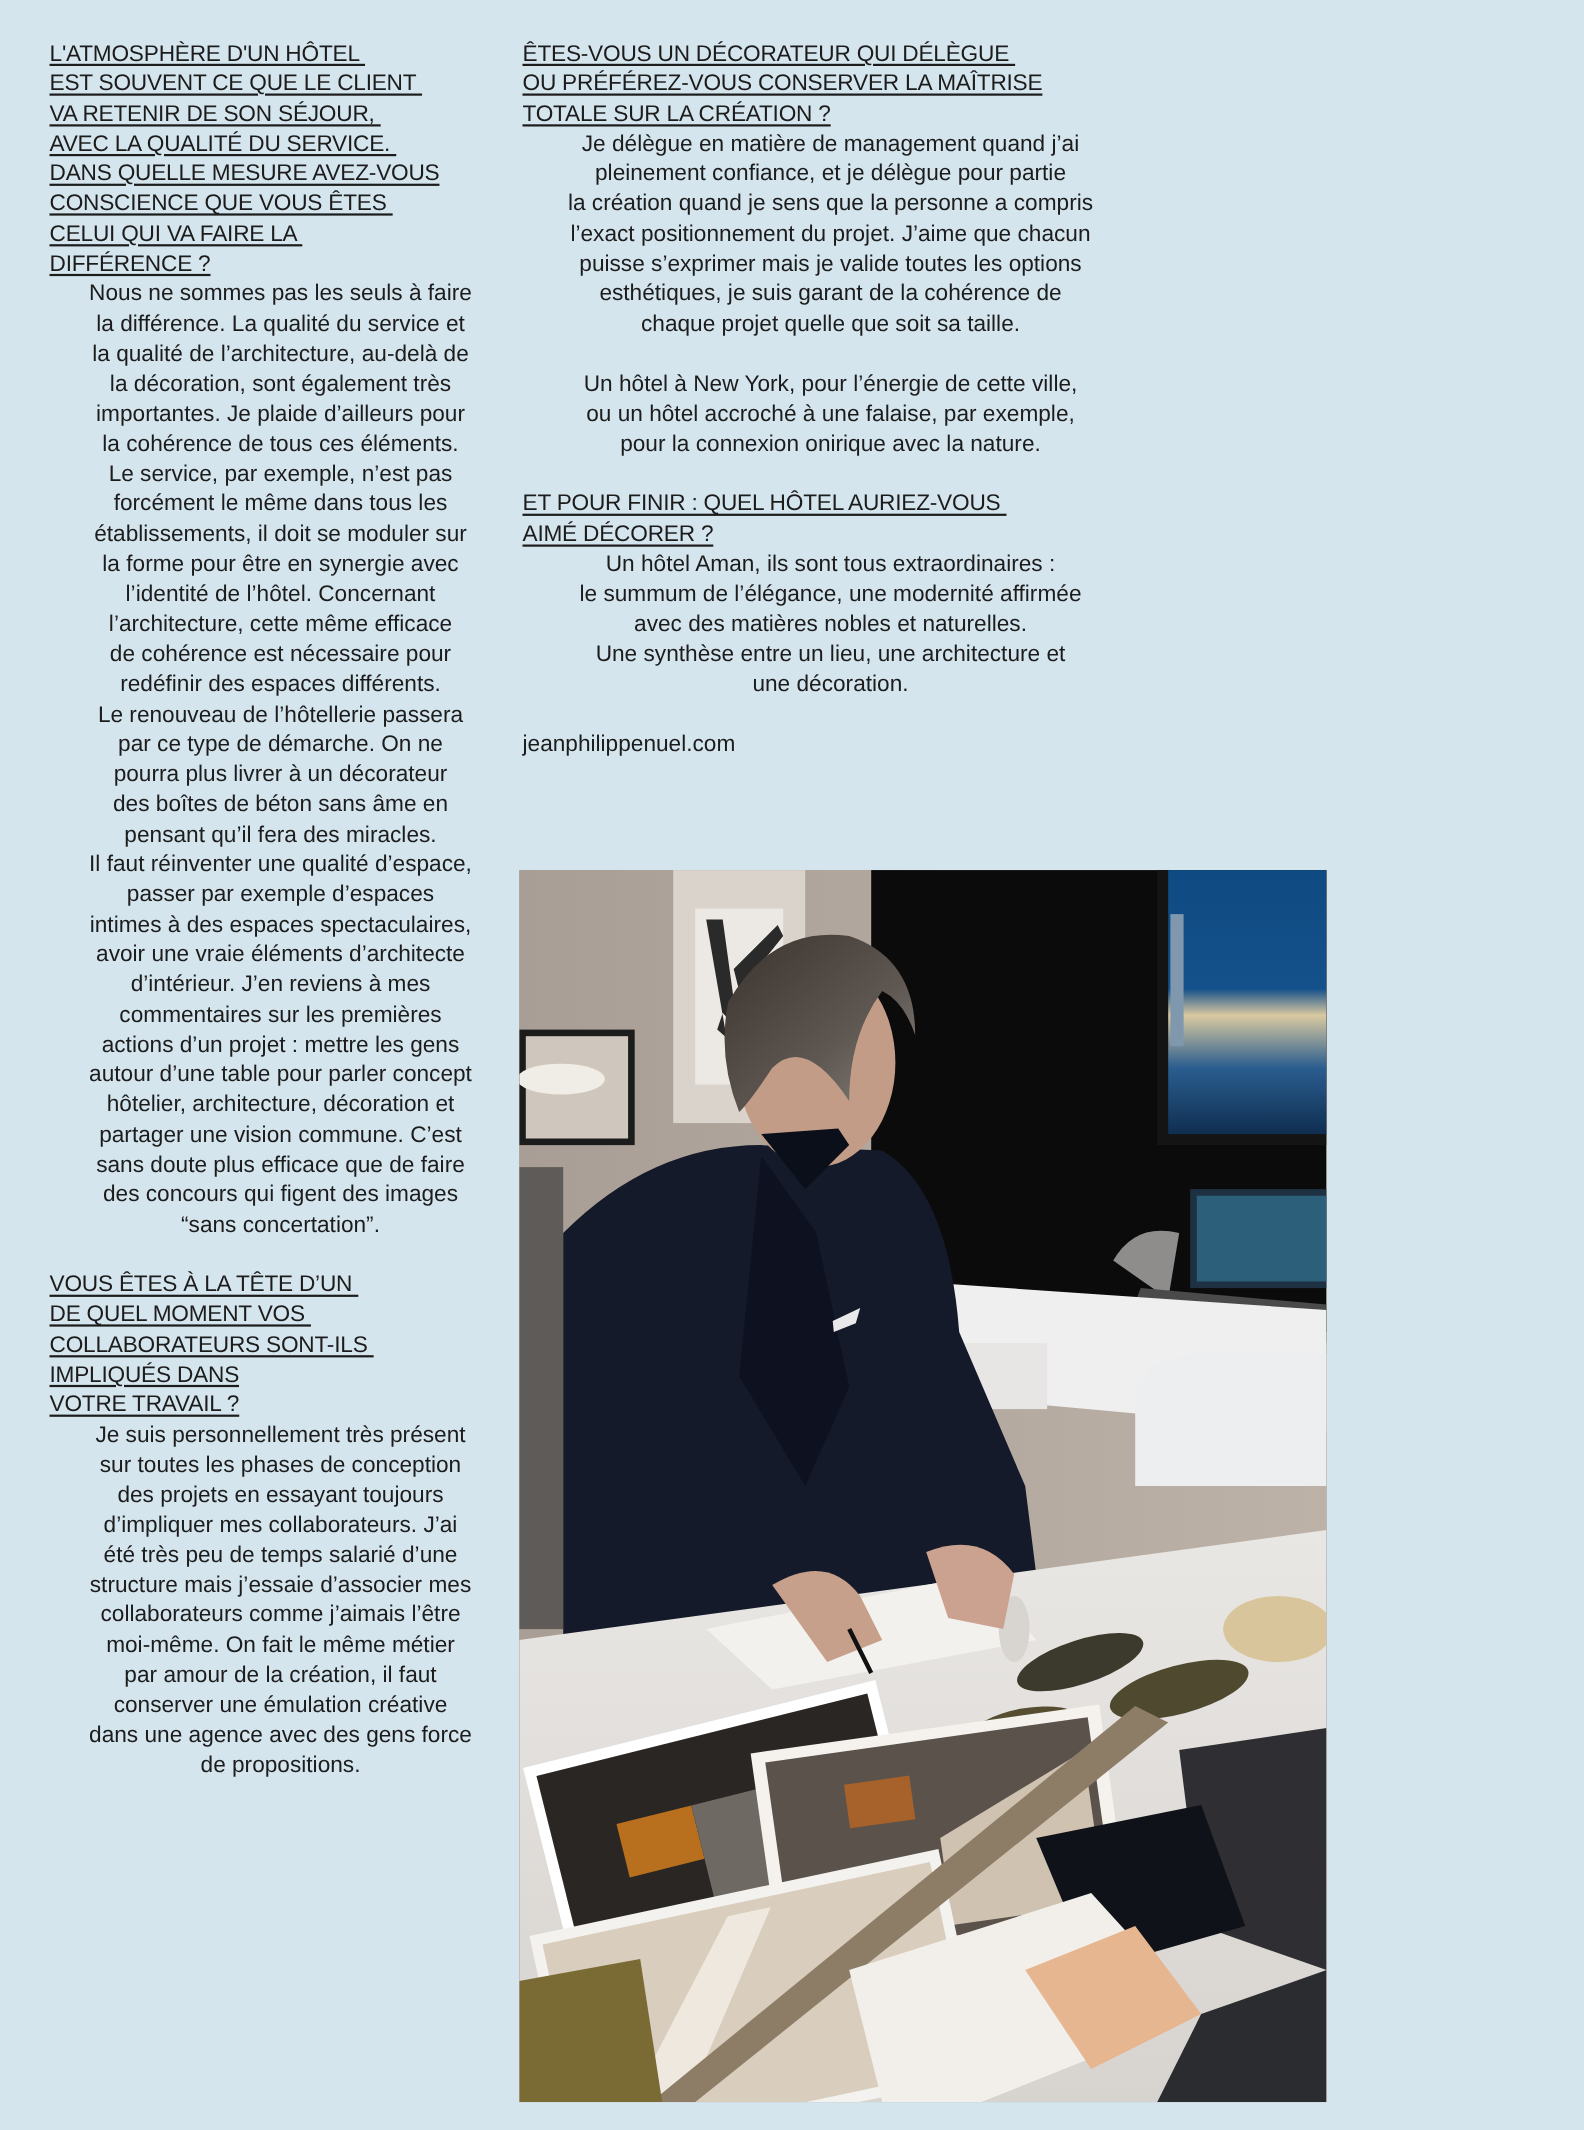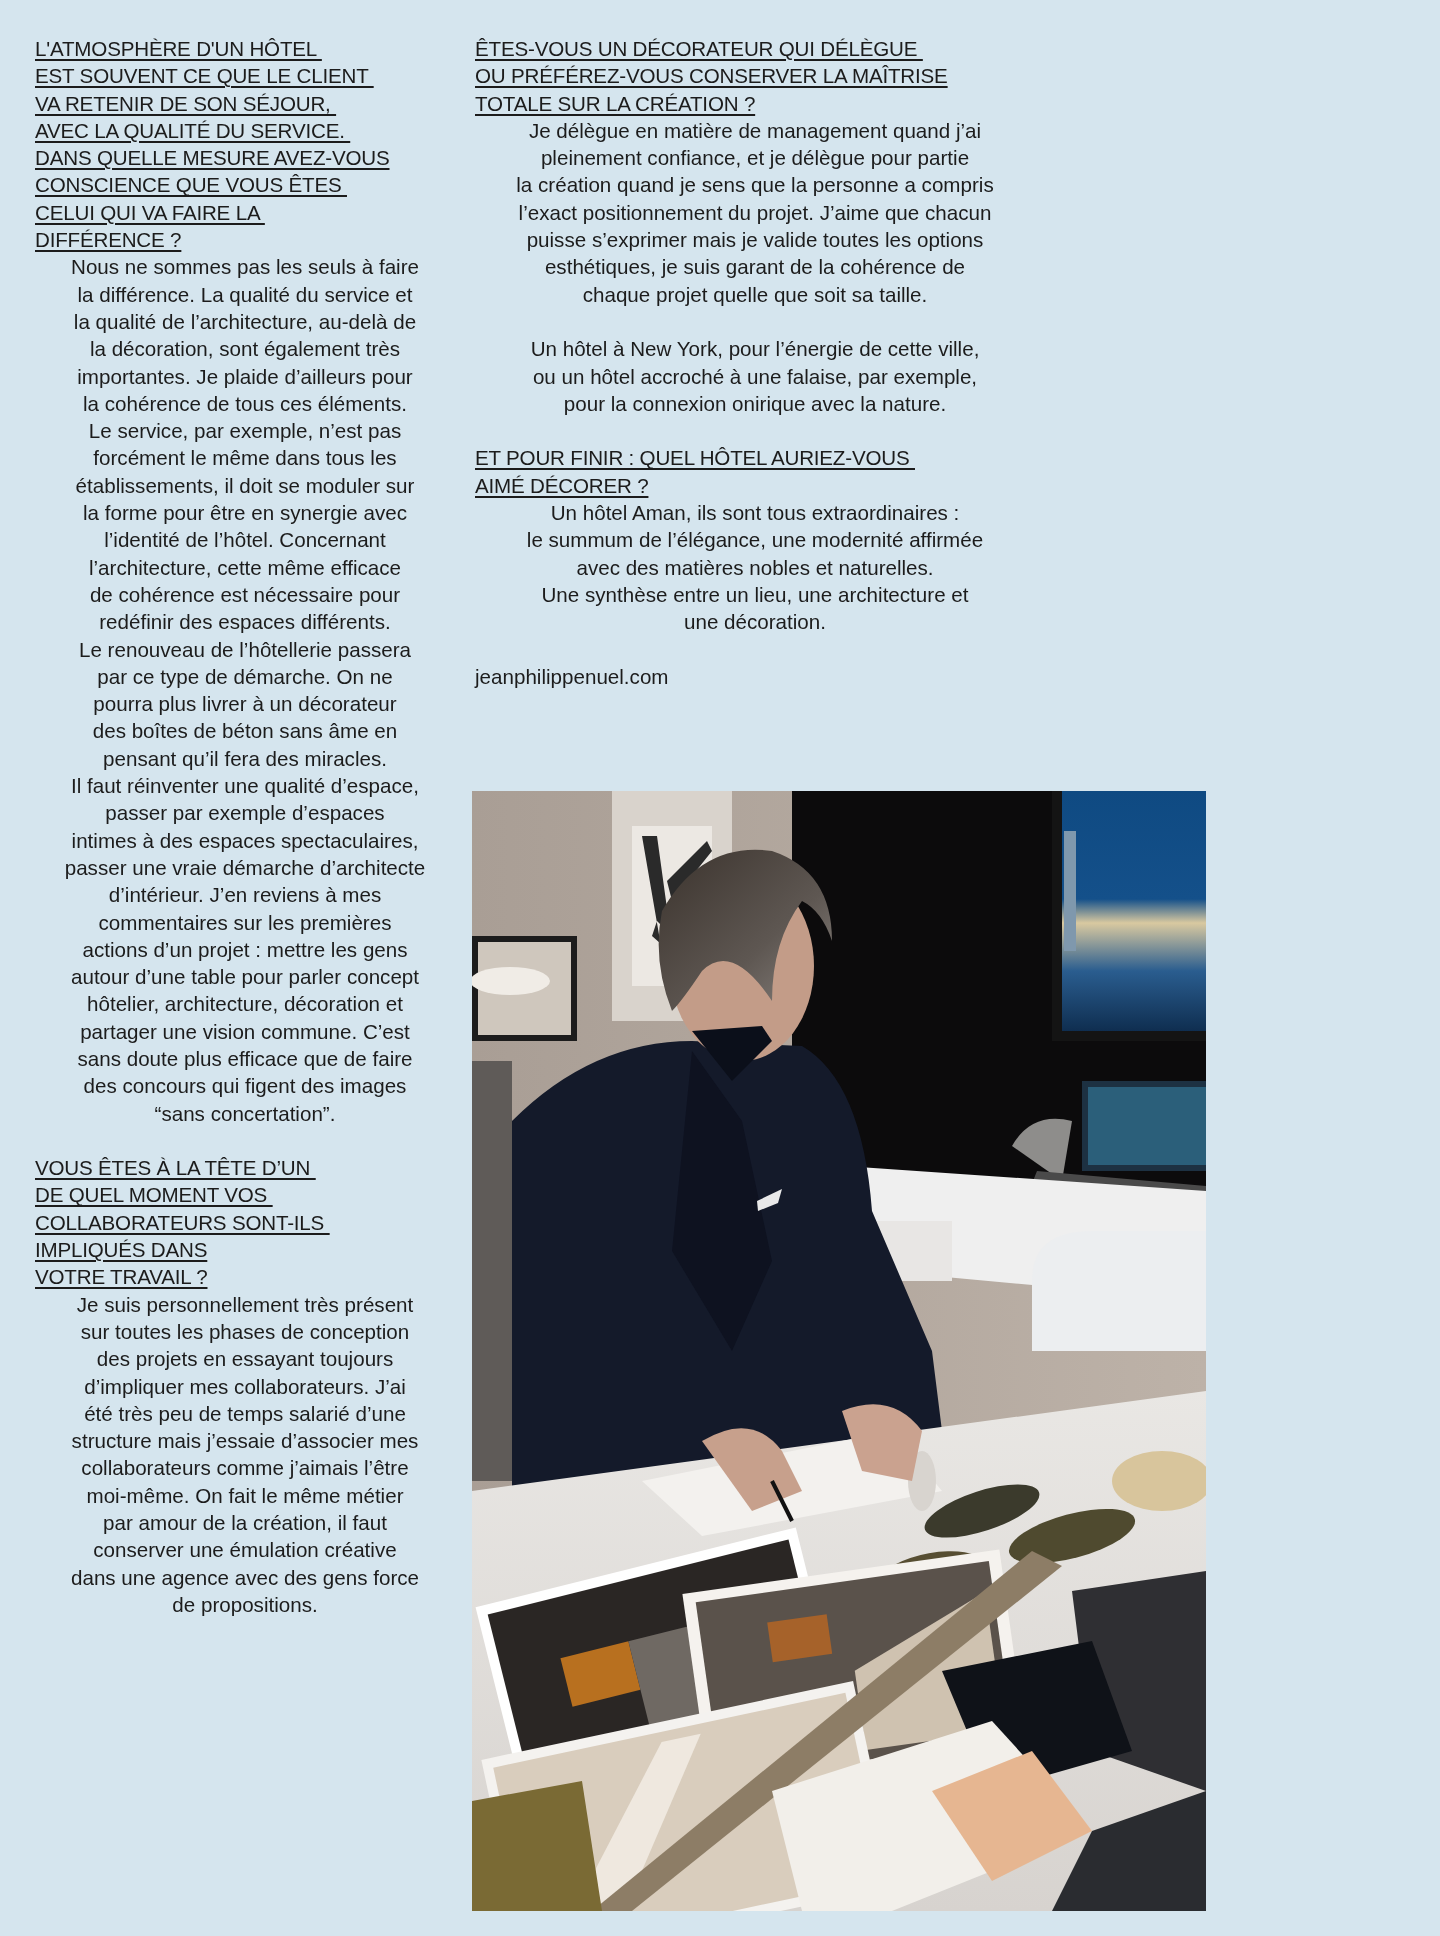--- a/index.html
+++ b/index.html
@@ -14,21 +14,21 @@
     overflow: hidden;
     font-family: "Liberation Sans", sans-serif;
     color: #1c1c1c;
   }
   .col {
     position: absolute;
     top: 35px;
     font-size: 20.6px;
     line-height: 27.3px;
   }
-  .col-left { left: 35px; width: 420px; }
+  .col-left { left: 45px; width: 420px; }
   .col-right { left: 475px; width: 560px; }
 
   .q {
     margin: 0;
     font-weight: normal;
     font-size: 20.6px;
     line-height: 27.3px;
     letter-spacing: -0.2px;
     text-transform: uppercase;
   }
@@ -96,21 +96,21 @@
     <span class="al">de cohérence est nécessaire pour</span>
     <span class="al">redéfinir des espaces différents.</span>
     <span class="al">Le renouveau de l’hôtellerie passera</span>
     <span class="al">par ce type de démarche. On ne</span>
     <span class="al">pourra plus livrer à un décorateur</span>
     <span class="al">des boîtes de béton sans âme en</span>
     <span class="al">pensant qu’il fera des miracles.</span>
     <span class="al">Il faut réinventer une qualité d’espace,</span>
     <span class="al">passer par exemple d’espaces</span>
     <span class="al">intimes à des espaces spectaculaires,</span>
-    <span class="al">passer une vraie démarche d’architecte</span>
+    <span class="al">avoir une vraie éléments d’architecte</span>
     <span class="al">d’intérieur. J’en reviens à mes</span>
     <span class="al">commentaires sur les premières</span>
     <span class="al">actions d’un projet : mettre les gens</span>
     <span class="al">autour d’une table pour parler concept</span>
     <span class="al">hôtelier, architecture, décoration et</span>
     <span class="al">partager une vision commune. C’est</span>
     <span class="al">sans doute plus efficace que de faire</span>
     <span class="al">des concours qui figent des images</span>
     <span class="al">“sans concertation”.</span>
   </p>

